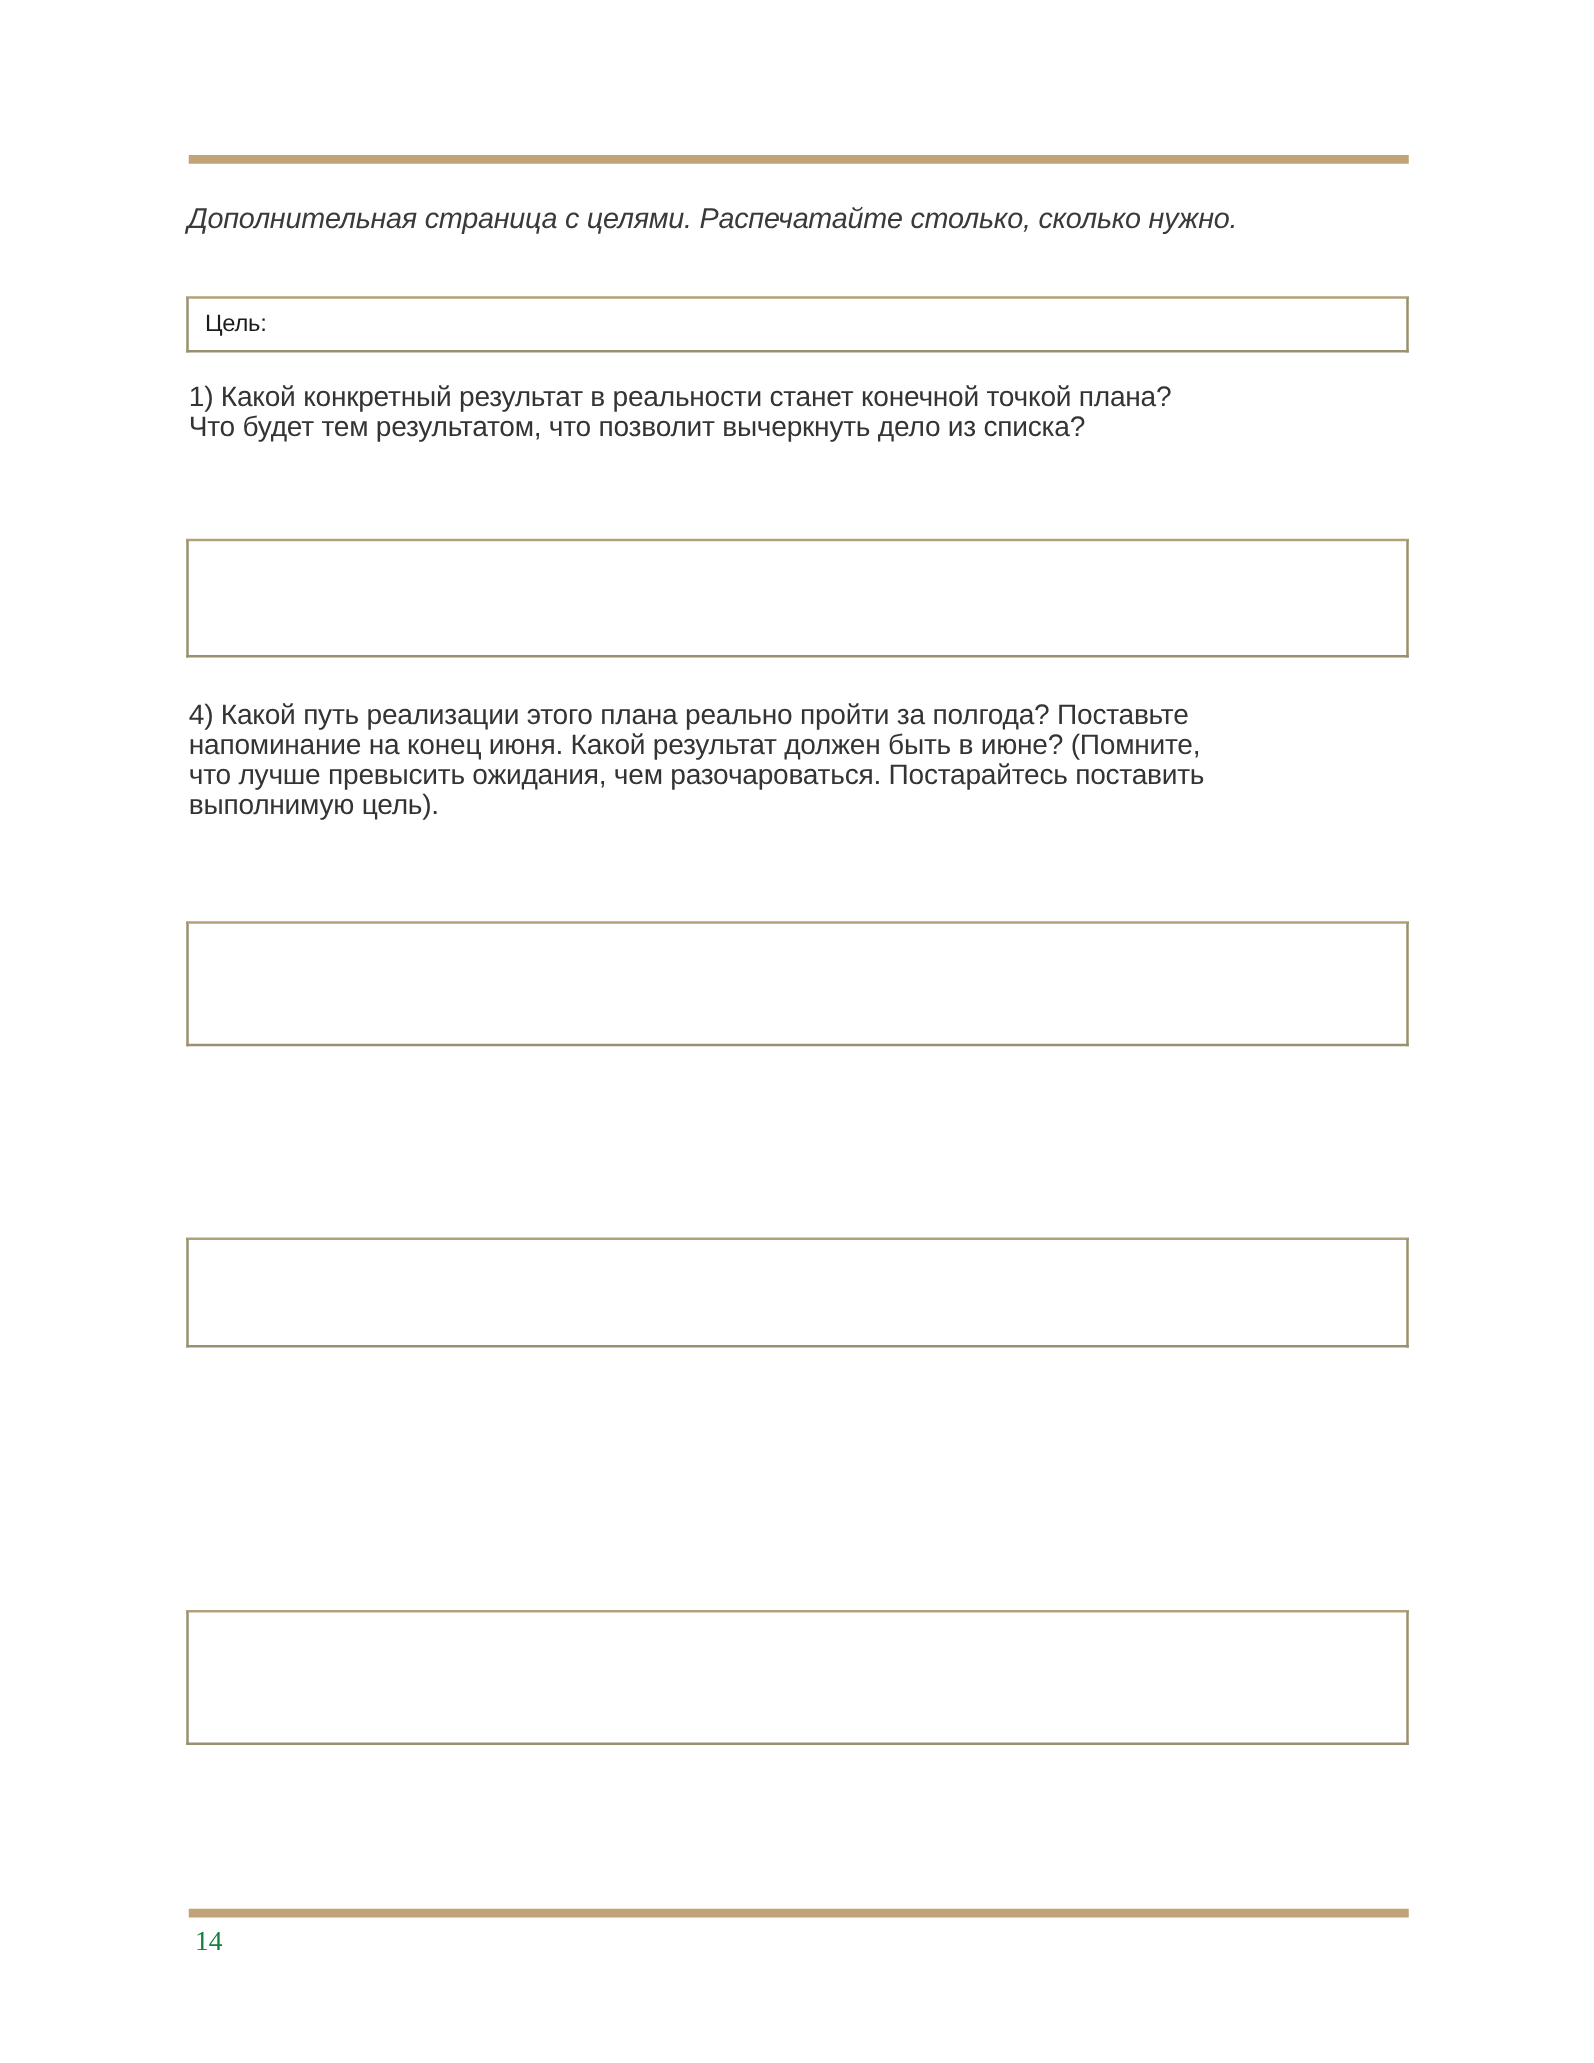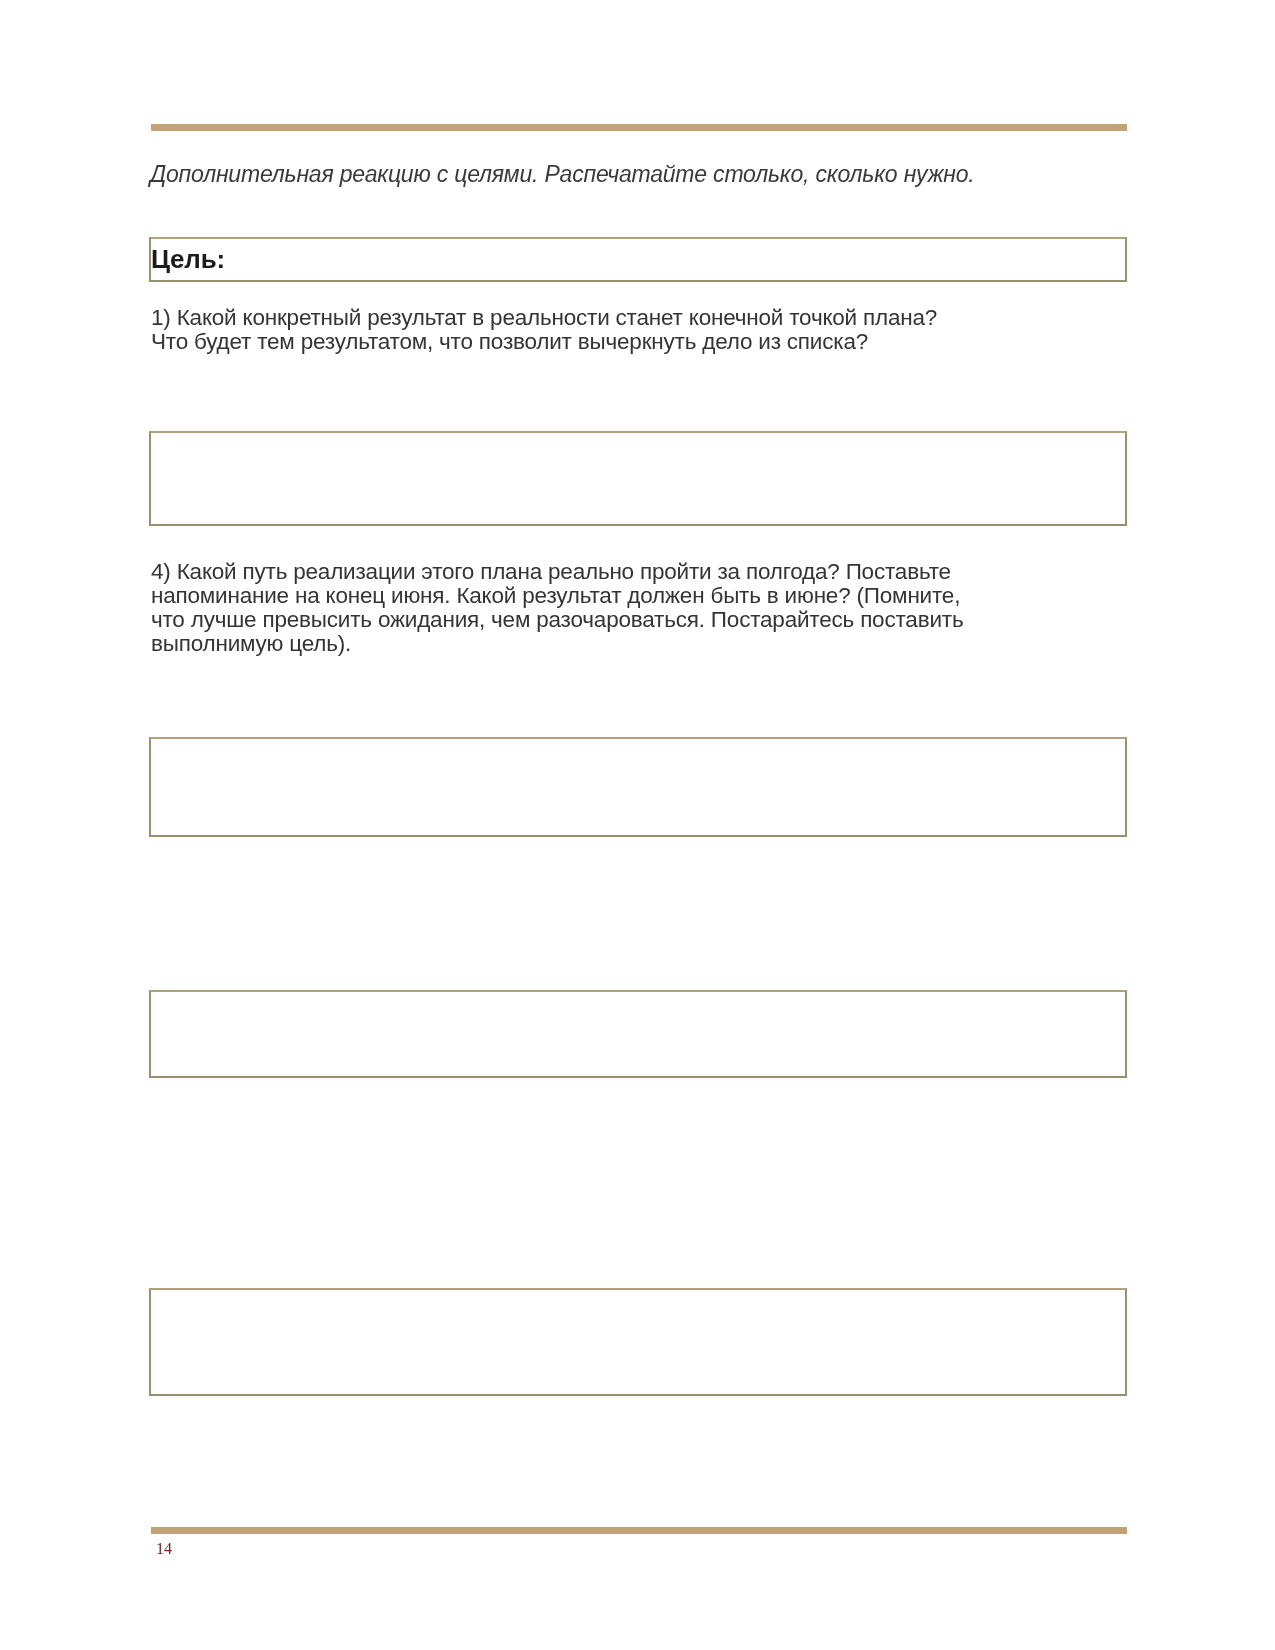--- a/index.html
+++ b/index.html
@@ -45,23 +45,23 @@
     top:237px;
     width:978px;
     height:45px;
     border:2px solid var(--box-border);
     border-top-color:var(--box-border-top);
     background:#ffffff;
     display:flex;
     align-items:center;
   }
   .goal-label{
-    padding-left:0;
-    font-size:26px;
-    font-weight:bold;
+    padding-left:13px;
+    font-size:19px;
+    font-weight:normal;
     color:var(--heading-text);
     letter-spacing:-0.2px;
   }
   .question{
     position:absolute;
     left:151px;
     width:1000px;
     font-size:22.5px;
     line-height:24px;
     color:var(--text);
@@ -82,32 +82,32 @@
   }
   .ans1{top:431px;height:95px;}
   .ans2{top:737px;height:100px;}
   .ans3{top:990px;height:88px;}
   .ans4{top:1288px;height:108px;}
   .page-number{
     position:absolute;
     left:156px;
     top:1540px;
     font-family:"Liberation Serif","DejaVu Serif",serif;
-    font-size:16px;
-    color:#7f1d1d;
+    font-size:22px;
+    color:#15803d;
   }
 </style>
 </head>
 <body>
 
 <div class="page">
 
   <div class="rule rule-top"></div>
 
-  <p class="intro">Дополнительная реакцию с целями. Распечатайте столько, сколько нужно.</p>
+  <p class="intro">Дополнительная страница с целями. Распечатайте столько, сколько нужно.</p>
 
   <div class="goal-box">
     <span class="goal-label">Цель:</span>
   </div>
 
   <p class="question q1">1) Какой конкретный результат в реальности станет конечной точкой плана?
 Что будет тем результатом, что позволит вычеркнуть дело из списка?</p>
   <div class="answer-box ans1"></div>
 
   <p class="question q2">4) Какой путь реализации этого плана реально пройти за полгода? Поставьте

